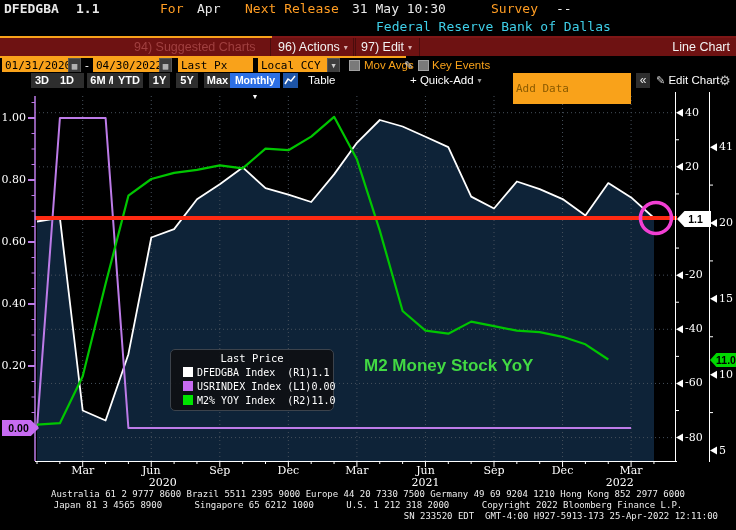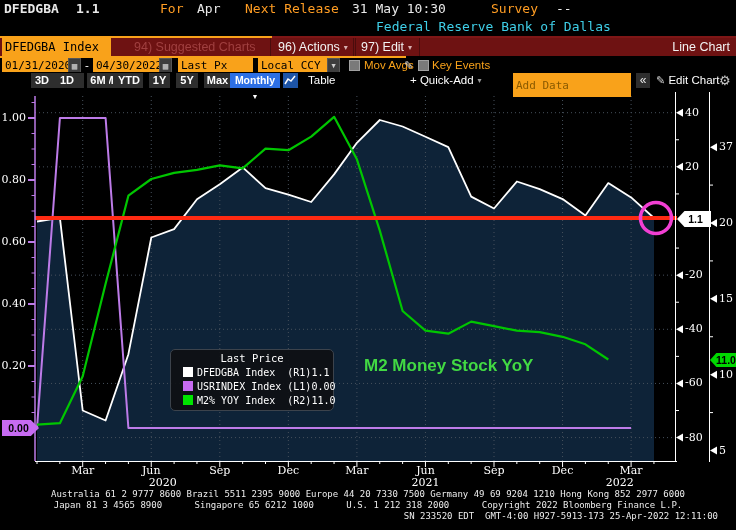--- a/index.html
+++ b/index.html
@@ -38,21 +38,21 @@
   
   #row5{position:absolute;top:72px;left:0;width:736px;height:18px;background:#000;
         font-family:"Liberation Sans",sans-serif;}
   .period{position:absolute;top:1px;height:15px;background:#2e2e2e;color:#fff;border:none;
           font-family:"Liberation Sans",sans-serif;font-size:11px;font-weight:bold;
           line-height:15px;text-align:center;padding:0;}
   .tbtn{position:absolute;top:1px;height:15px;line-height:15px;color:#fff;font-size:11.5px;}
   #freq-btn{position:absolute;top:1px;left:230px;width:50px;height:15px;background:#2d6fe4;color:#fff;
             font-size:10.5px;font-weight:bold;line-height:15px;text-align:center;}
   #chart-icon-btn{position:absolute;top:1px;left:283px;width:15px;height:15px;background:#1d54a6;}
-  #add-data{position:absolute;top:1px;left:513px;width:118px;height:24px;background:#f9a21a;
+  #add-data{position:absolute;top:1px;left:513px;width:118px;height:31px;background:#f9a21a;
             border:none;font-family:"DejaVu Sans Mono",monospace;font-size:11px;color:#000;padding:0 3px;box-sizing:border-box;}
   #add-data::placeholder{color:#8a5a00;opacity:1;}
   .graybtn{position:absolute;top:1px;height:15px;background:#2e2e2e;color:#e8e8e8;text-align:center;line-height:14px;font-size:12px;}
   
   #chart{position:absolute;top:0;left:0;width:736px;height:530px;}
   #plot-svg{position:absolute;top:0;left:0;}
   .grid{stroke:#46505c;stroke-width:1;stroke-dasharray:1 3;}
   .tick-label{position:absolute;color:#fff;font-family:"DejaVu Serif",serif;font-size:11px;line-height:12px;}
   .xlab{text-align:center;}
   .vlab{position:absolute;color:#000;font-family:"Liberation Sans",sans-serif;
@@ -187,21 +187,21 @@
       <div class="tick-label" style="left: 0px; top: 236px; width: 26px; text-align: right;">0.60</div>
       <div class="tick-label" style="left: 0px; top: 298px; width: 26px; text-align: right;">0.40</div>
       <div class="tick-label" style="left: 0px; top: 360px; width: 26px; text-align: right;">0.20</div>
       <div class="tick-label" style="left: 0px; top: 422px; width: 26px; text-align: right;">0.00</div>
       <div class="tick-label " style="left: 685px; top: 106.7px;">40</div>
       <div class="tick-label " style="left: 685px; top: 160.85px;">20</div>
       <div class="tick-label " style="left: 685px; top: 269.15px;">-20</div>
       <div class="tick-label " style="left: 685px; top: 323.3px;">-40</div>
       <div class="tick-label " style="left: 685px; top: 377.45px;">-60</div>
       <div class="tick-label " style="left: 685px; top: 431.6px;">-80</div>
-      <div class="tick-label " style="left: 719px; top: 141.167px;">37</div>
+      <div class="tick-label " style="left: 719px; top: 141.167px;">41</div>
       <div class="tick-label " style="left: 719px; top: 217px;">20</div>
       <div class="tick-label " style="left: 719px; top: 292.833px;">15</div>
       <div class="tick-label " style="left: 719px; top: 368.667px;">10</div>
       <div class="tick-label " style="left: 719px; top: 444.5px;">5</div>
       <div class="tick-label xlab" style="left: 67.7px; top: 465px; width: 30px;">Mar</div>
       <div class="tick-label xlab" style="left: 136.25px; top: 465px; width: 30px;">Jun</div>
       <div class="tick-label xlab" style="left: 204.8px; top: 465px; width: 30px;">Sep</div>
       <div class="tick-label xlab" style="left: 273.35px; top: 465px; width: 30px;">Dec</div>
       <div class="tick-label xlab" style="left: 341.9px; top: 465px; width: 30px;">Mar</div>
       <div class="tick-label xlab" style="left: 410.45px; top: 465px; width: 30px;">Jun</div>
@@ -251,21 +251,20 @@
 
 <div id="row2">
   <span class="cyan-t" style="left:376px">Federal Reserve Bank of Dallas</span>
 </div>
 
 <div id="row3">
   <div class="topline">
       <div class="seg"></div>
     </div>
   <div class="bar">
-    <div class="sec-tab">DFEDGBA Index</div>
     <div class="menu-item menu-dim" style="left:134px">94) Suggested Charts</div>
     <div class="menu-item menu-box" style="left:270px"><span>96) Actions</span><span class="caret">▾</span></div>
     <div class="menu-item menu-box" style="left:353px"><span>97) Edit</span><span class="caret">▾</span></div>
     <div class="menu-item" style="right:6px;left:auto;position:absolute;">Line Chart</div>
   </div>
   <div class="botline">
       <div class="seg"></div>
     </div>
 </div>
 

